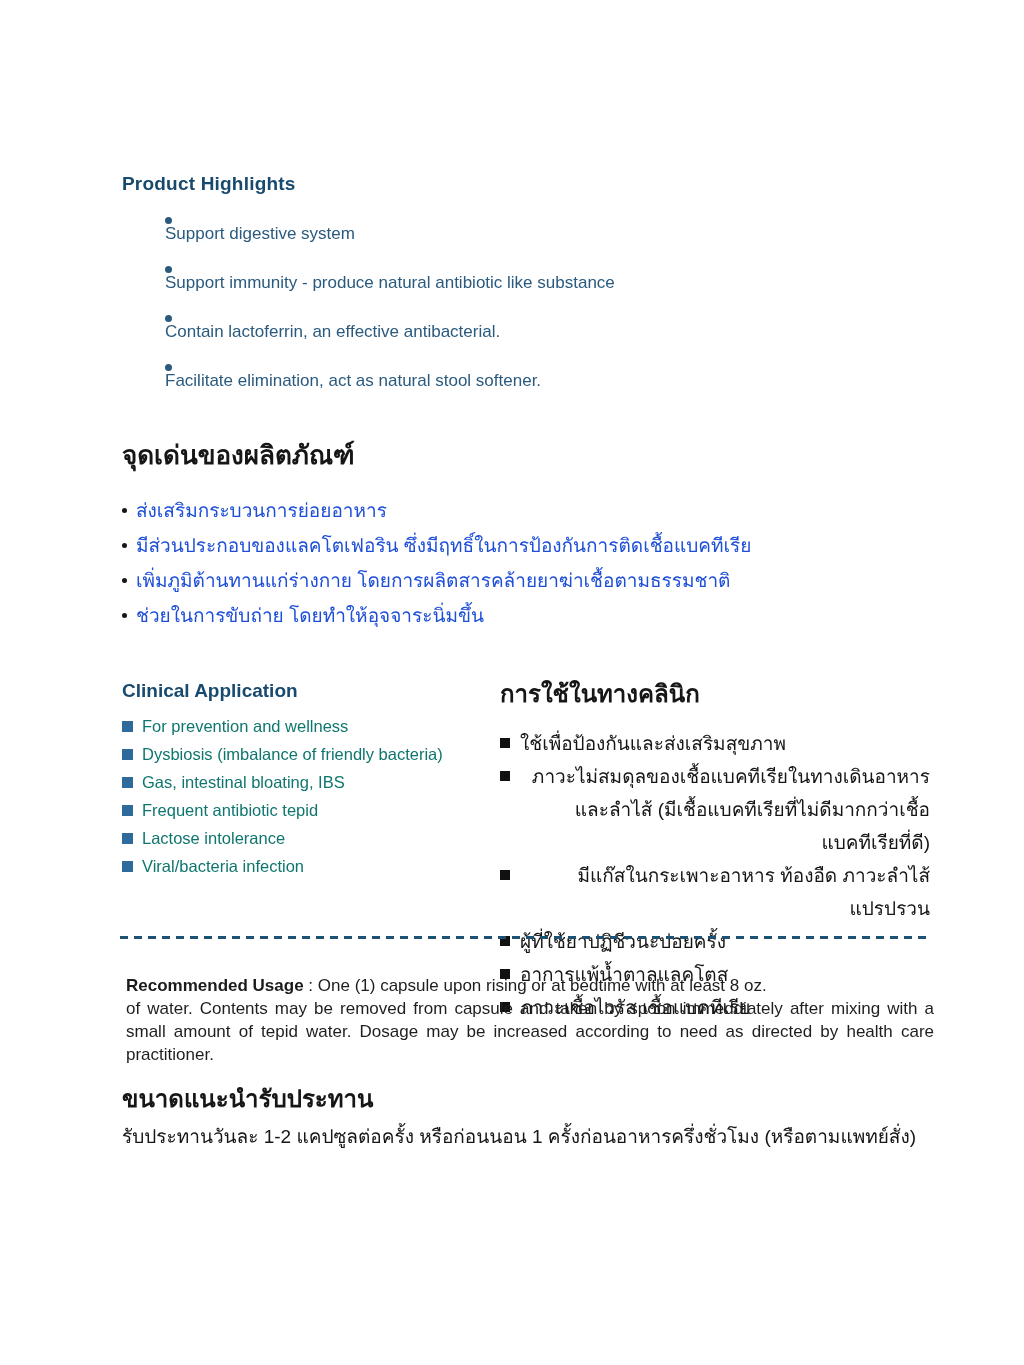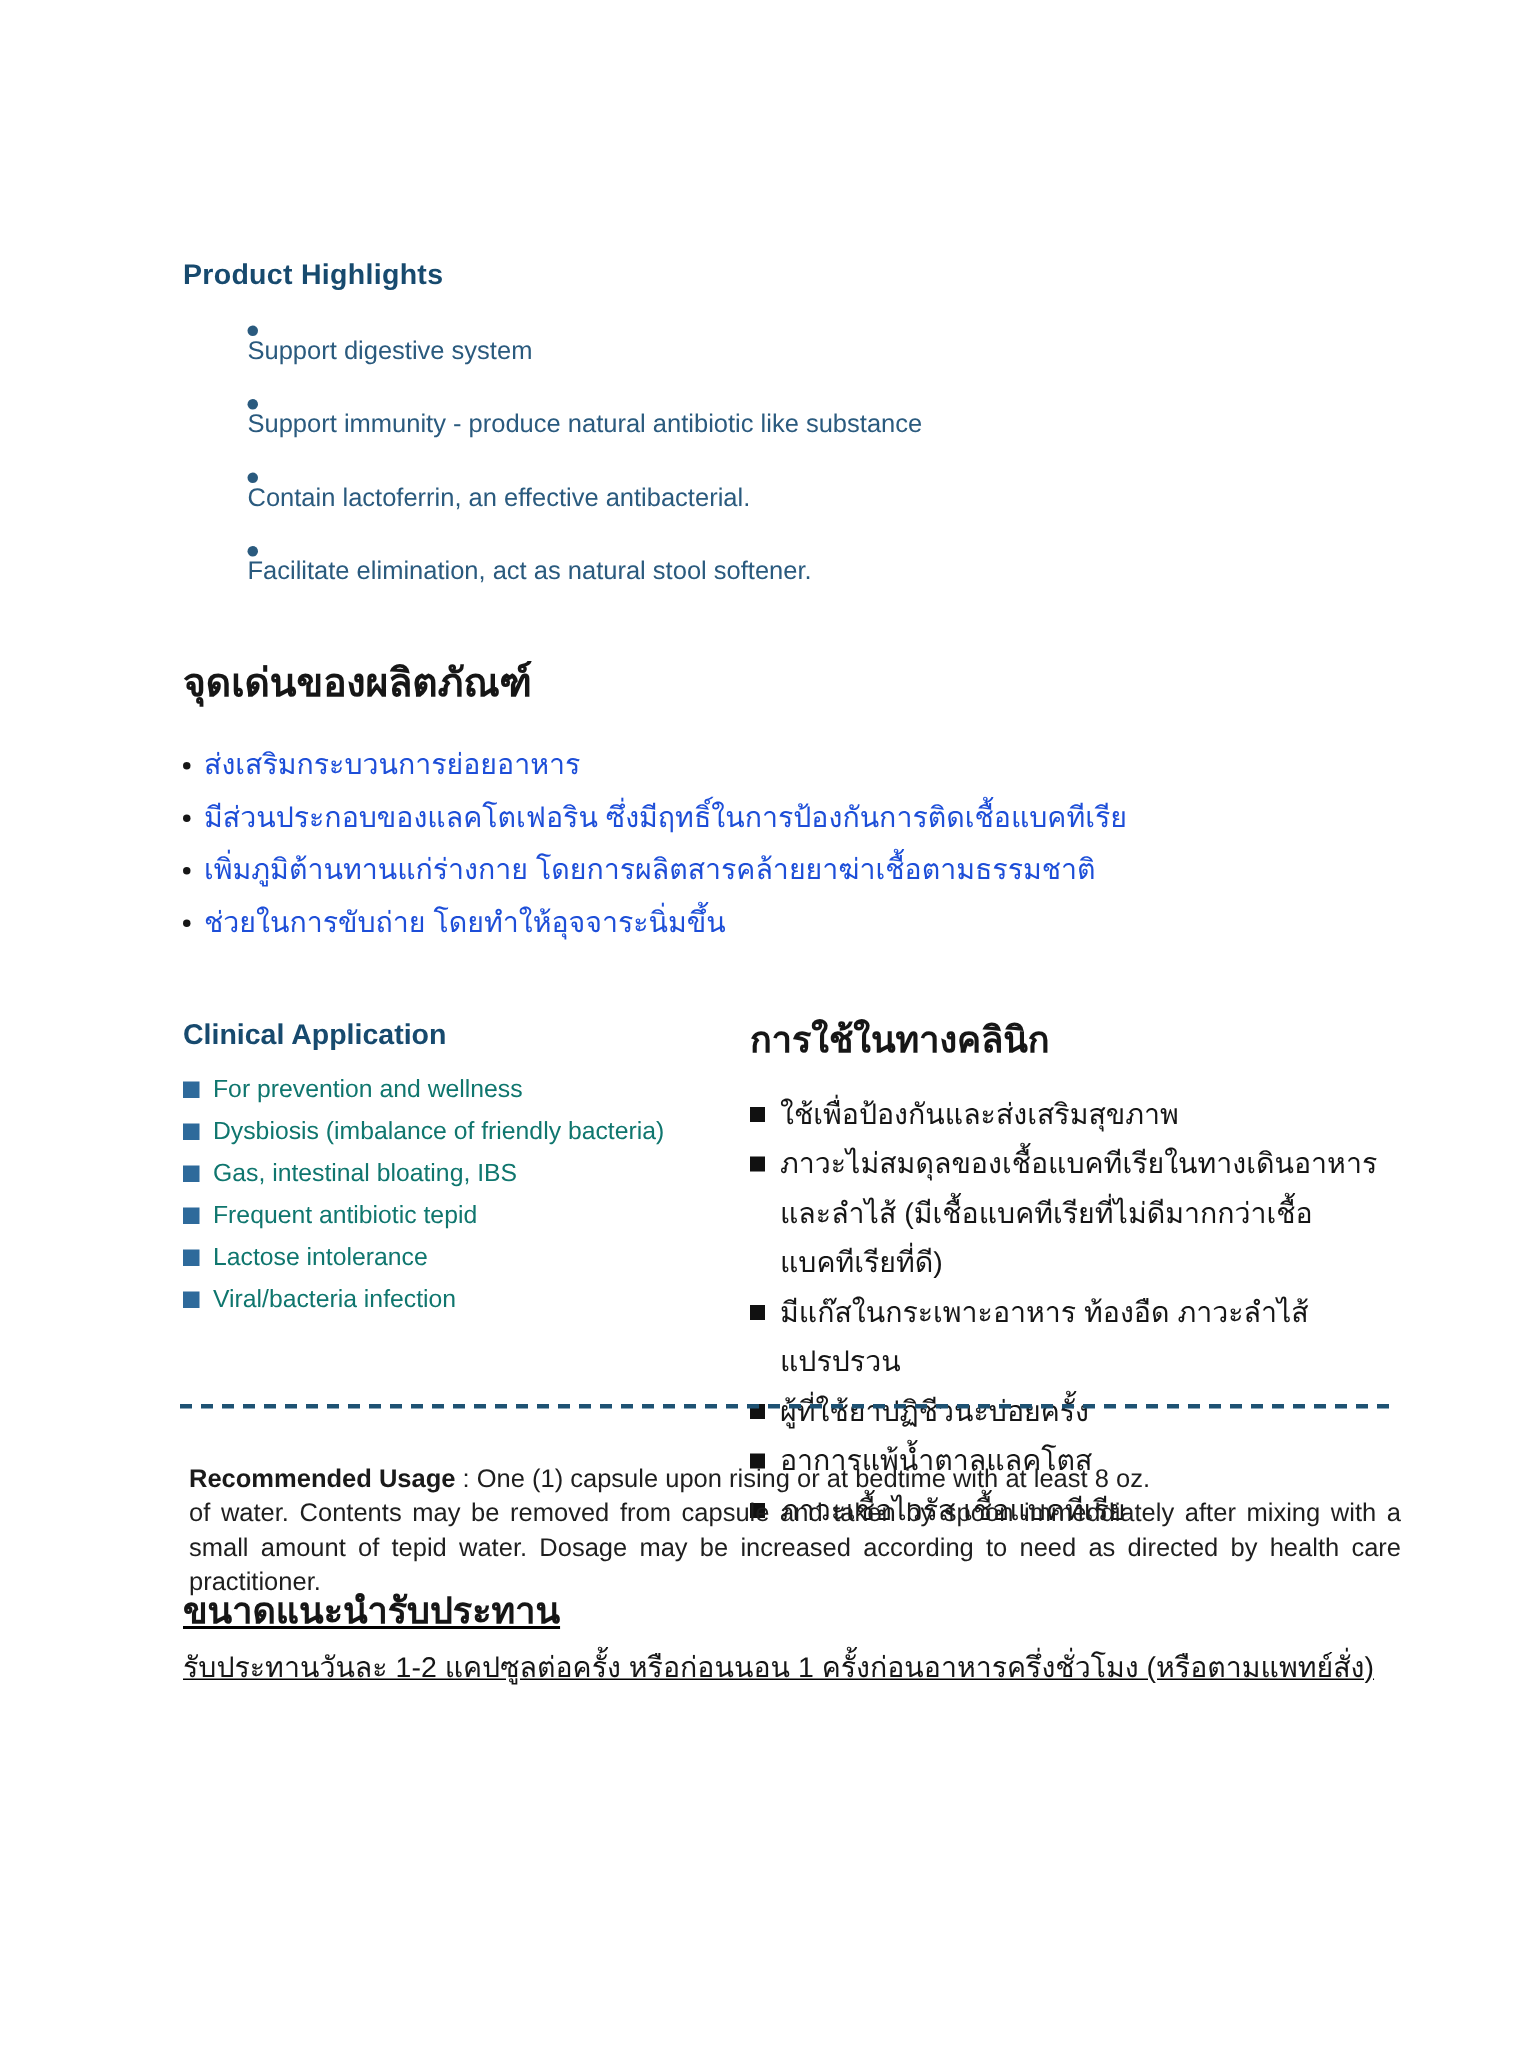--- a/index.html
+++ b/index.html
@@ -122,20 +122,21 @@
     margin: 18px 0 0 0;
     padding: 0;
   }
   ul.clinical-th li {
     display: flex;
     align-items: flex-start;
     font-size: 19px;
     line-height: 33px;
     color: #161616;
     margin: 0;
+    text-align: right;
   }
   ul.clinical-th li .txt { white-space: pre-line; }
   .sq-black {
     flex: none;
     width: 10px; height: 10px;
     background: #111111;
     margin: 11px 10px 0 0;
   }
 
   
@@ -159,23 +160,22 @@
     line-height: 23px;
     color: #1e1e1e;
     text-align: justify;
   }
   .usage strong { font-weight: 700; color: #1a1a1a; }
 
   
   .thai-dose {
     position: absolute;
     left: 122px;
-    top: 1060px;
+    top: 1084px;
     width: 830px;
-    text-decoration: underline;
   }
   .thai-dose h2 {
     margin: 0;
     font-size: 24px;
     line-height: 30px;
     font-weight: 700;
     color: #161616;
   }
   .thai-dose p {
     margin: 10px 0 0 0;

